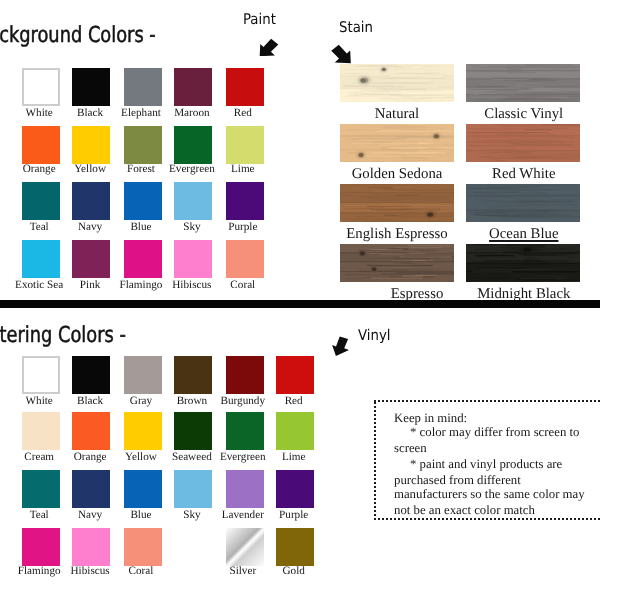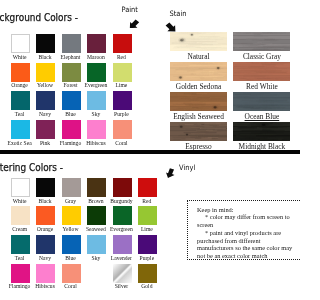--- a/index.html
+++ b/index.html
@@ -268,21 +268,21 @@
         <path d="M23.1 12.44 q2.7 -0.00 5.3 0" stroke="#999393" stroke-width="0.42" fill="none" opacity="0.25"></path>
         <path d="M27.3 2.12 q5.6 0.27 11.2 0" stroke="#999393" stroke-width="0.55" fill="none" opacity="0.25"></path>
         <path d="M36.4 1.14 q7.4 0.06 14.8 0" stroke="#999393" stroke-width="0.24" fill="none" opacity="0.48"></path>
         <path d="M1.1 1.23 q17.9 0.18 35.9 0" stroke="#999393" stroke-width="0.31" fill="none" opacity="0.43"></path>
         <path d="M35.6 17.53 q2.6 -0.32 5.2 0" stroke="#999393" stroke-width="0.27" fill="none" opacity="0.38"></path>
         <path d="M1.5 15.47 q2.3 -0.32 4.5 0" stroke="#999393" stroke-width="0.39" fill="none" opacity="0.51"></path>
         <path d="M20.1 12.05 q14.1 0.25 28.2 0" stroke="#999393" stroke-width="0.21" fill="none" opacity="0.41"></path>
         <path d="M4.2 14.97 q10.1 -0.13 20.3 0" stroke="#999393" stroke-width="0.39" fill="none" opacity="0.34"></path>
       </svg>
     </div>
-    <div class="woodlbl" style="left: 233.4px; top: 53px;">Classic Gray</div>
+    <div class="woodlbl" style="left: 233.4px; top: 53px;">Classic Vinyl</div>
     <div class="woodwrap" style="left: 170px; top: 62px;">
       <svg xmlns="http://www.w3.org/2000/svg" width="57" height="19" viewBox="0 0 57 19" preserveAspectRatio="none">
         <rect width="57" height="19" fill="#f0c491"></rect>
         <rect x="0" y="0.00" width="57" height="5.93" fill="#e8bd8c"></rect>
         <rect x="0" y="5.93" width="57" height="6.95" fill="#e5bb8a"></rect>
         <rect x="0" y="5.68" width="57" height="0.5" fill="#d0aa7d" opacity="0.55"></rect>
         <rect x="0" y="12.88" width="57" height="6.12" fill="#e5bb8a"></rect>
         <rect x="0" y="12.63" width="57" height="0.5" fill="#d0aa7d" opacity="0.55"></rect>
         <path d="M9.2 5.46 q15.3 0.19 30.6 0" stroke="#dbb384" stroke-width="0.49" fill="none" opacity="0.34"></path>
         <path d="M3.2 14.40 q14.8 -0.11 29.6 0" stroke="#cfa97d" stroke-width="0.64" fill="none" opacity="0.52"></path>
@@ -498,21 +498,21 @@
         <path d="M6.6 1.97 q7.8 0.01 15.7 0" stroke="#af774a" stroke-width="0.43" fill="none" opacity="0.24"></path>
         <path d="M5.1 1.83 q8.7 -0.15 17.4 0" stroke="#af774a" stroke-width="0.24" fill="none" opacity="0.26"></path>
         <path d="M32.6 10.49 q8.7 -0.19 17.4 0" stroke="#af774a" stroke-width="0.51" fill="none" opacity="0.56"></path>
         <path d="M2.4 10.75 q26.8 -0.25 53.6 0" stroke="#af774a" stroke-width="0.49" fill="none" opacity="0.54"></path>
         <path d="M6.0 13.32 q16.7 -0.13 33.3 0" stroke="#af774a" stroke-width="0.38" fill="none" opacity="0.53"></path>
         <ellipse cx="45.1" cy="15.3" rx="3.32" ry="2.30" fill="#825837" opacity="0.40"></ellipse>
         <ellipse cx="45.1" cy="15.3" rx="2.09" ry="1.53" fill="#6d4a2e" opacity="0.55"></ellipse>
         <ellipse cx="45.1" cy="15.3" rx="1.44" ry="1.10" fill="#47301e" opacity="0.92"></ellipse>
       </svg>
     </div>
-    <div class="woodlbl" style="left: 170px; top: 113px;">English Seaweed</div>
+    <div class="woodlbl" style="left: 170px; top: 113px;">English Espresso</div>
     <div class="woodwrap" style="left: 233.4px; top: 92px;">
       <svg xmlns="http://www.w3.org/2000/svg" width="57" height="19" viewBox="0 0 57 19" preserveAspectRatio="none">
         <rect width="57" height="19" fill="#4e5a60"></rect>
         <rect x="0" y="0.00" width="57" height="5.96" fill="#4f5b62"></rect>
         <rect x="0" y="5.96" width="57" height="7.20" fill="#505c63"></rect>
         <rect x="0" y="5.71" width="57" height="0.5" fill="#424d52" opacity="0.55"></rect>
         <rect x="0" y="13.16" width="57" height="5.84" fill="#505c62"></rect>
         <rect x="0" y="12.91" width="57" height="0.5" fill="#424d52" opacity="0.55"></rect>
         <path d="M3.8 12.95 q20.4 -0.13 40.9 0" stroke="#434d52" stroke-width="0.43" fill="none" opacity="0.59"></path>
         <path d="M27.8 13.17 q16.0 -0.07 32.1 0" stroke="#485359" stroke-width="0.49" fill="none" opacity="0.38"></path>
@@ -652,21 +652,21 @@
         <path d="M35.1 1.81 q7.6 0.13 15.2 0" stroke="#9f806a" stroke-width="0.55" fill="none" opacity="0.23"></path>
         <path d="M15.5 16.96 q13.1 0.36 26.1 0" stroke="#9f806a" stroke-width="0.51" fill="none" opacity="0.46"></path>
         <ellipse cx="11.2" cy="4.7" rx="2.96" ry="2.24" fill="#675345" opacity="0.40"></ellipse>
         <ellipse cx="11.2" cy="4.7" rx="1.87" ry="1.50" fill="#564539" opacity="0.55"></ellipse>
         <ellipse cx="11.2" cy="4.7" rx="1.29" ry="1.07" fill="#392e26" opacity="0.92"></ellipse>
         <ellipse cx="17.0" cy="12.6" rx="2.34" ry="1.94" fill="#675345" opacity="0.40"></ellipse>
         <ellipse cx="17.0" cy="12.6" rx="1.48" ry="1.30" fill="#564539" opacity="0.55"></ellipse>
         <ellipse cx="17.0" cy="12.6" rx="1.02" ry="0.93" fill="#392e26" opacity="0.92"></ellipse>
       </svg>
     </div>
-    <div class="woodlbl" style="left: 170px; top: 143px; font-family: Liberation Serif, serif;">Espresso</div>
+    <div class="woodlbl" style="left: 180px; top: 143px; font-family: Liberation Serif, serif;">Espresso</div>
     <div class="woodwrap" style="left: 233.4px; top: 122px;">
       <svg xmlns="http://www.w3.org/2000/svg" width="57" height="19" viewBox="0 0 57 19" preserveAspectRatio="none">
         <rect width="57" height="19" fill="#20211c"></rect>
         <rect x="0" y="0.00" width="57" height="4.40" fill="#262721"></rect>
         <rect x="0" y="4.40" width="57" height="5.15" fill="#23241f"></rect>
         <rect x="0" y="4.15" width="57" height="0.5" fill="#0a0b09" opacity="0.55"></rect>
         <rect x="0" y="9.54" width="57" height="4.21" fill="#1a1b17"></rect>
         <rect x="0" y="9.29" width="57" height="0.5" fill="#0a0b09" opacity="0.55"></rect>
         <rect x="0" y="13.76" width="57" height="5.24" fill="#191a16"></rect>
         <rect x="0" y="13.51" width="57" height="0.5" fill="#0a0b09" opacity="0.55"></rect>

